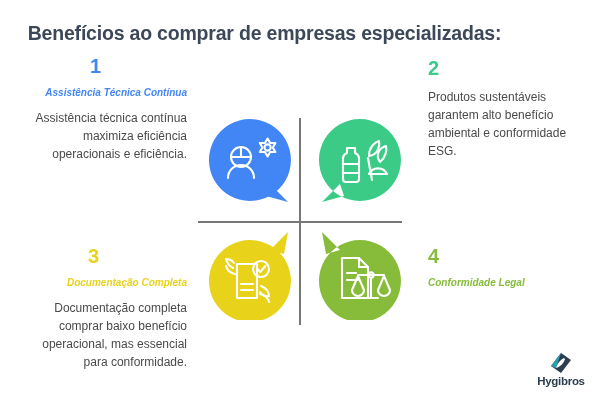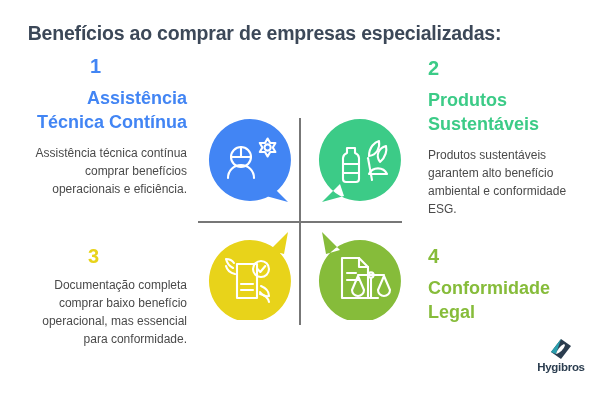--- a/index.html
+++ b/index.html
@@ -34,24 +34,25 @@
     position: absolute;
     width: 165px;
   }
   .quad-num {
     font-size: 20px;
     font-weight: bold;
     line-height: 1.1;
     margin-bottom: 9px;
   }
   .quad-head {
-    font-size: 18px;
+    font-size: 10px;
     font-weight: bold;
     line-height: 1.35;
     margin-bottom: 9px;
+    font-style: italic;
   }
   .quad-body {
     font-size: 12px;
     line-height: 1.5;
     color: #4a4a4a;
   }
 
   
   #quad-1 { left: 22px;  top: 55px;  text-align: right; }
   #quad-1 .quad-num  { color: #4285f4; text-align: center; padding-right: 18px; }
@@ -100,21 +101,21 @@
 
   #bubble-1 { left: 204px; top: 116px; }
   #bubble-2 { left: 314px; top: 116px; }
   #bubble-3 { left: 204px; top: 228px; }
   #bubble-4 { left: 314px; top: 228px; }
 
   
   #brand-logo {
     position: absolute;
     left: 528px;
-    top: 338px;
+    top: 352px;
     width: 66px;
     text-align: center;
   }
   #brand-logo-mark { display: block; margin: 0 auto; }
   #brand-logo-text {
     font-size: 11.5px;
     font-weight: bold;
     color: #2b3d4f;
     letter-spacing: -0.3px;
     margin-top: 1px;
@@ -124,31 +125,31 @@
 <body>
 
 <div id="page-title">Benefícios ao comprar de empresas especializadas:</div>
 
 <div id="divider-horizontal"></div>
 <div id="divider-vertical"></div>
 
 <div class="quad-text" id="quad-1">
   <div class="quad-num">1</div>
   <div class="quad-head">Assistência Técnica Contínua</div>
-  <div class="quad-body">Assistência técnica contínua comprar benefícios operacionais e eficiência.</div>
+  <div class="quad-body">Assistência técnica contínua maximiza eficiência operacionais e eficiência.</div>
 </div>
 
 <div class="quad-text" id="quad-2">
   <div class="quad-num">2</div>
-  <div class="quad-head">Produtos Sustentáveis</div>
   <div class="quad-body">Produtos sustentáveis garantem alto benefício ambiental e conformidade ESG.</div>
 </div>
 
 <div class="quad-text" id="quad-3">
   <div class="quad-num">3</div>
+  <div class="quad-head">Documentação Completa</div>
   <div class="quad-body">Documentação completa comprar baixo benefício operacional, mas essencial para conformidade.</div>
 </div>
 
 <div class="quad-text" id="quad-4">
   <div class="quad-num">4</div>
   <div class="quad-head">Conformidade Legal</div>
 </div>
 
 <div class="bubble" id="bubble-1">
   <svg width="92" height="92" viewBox="0 0 92 92">

